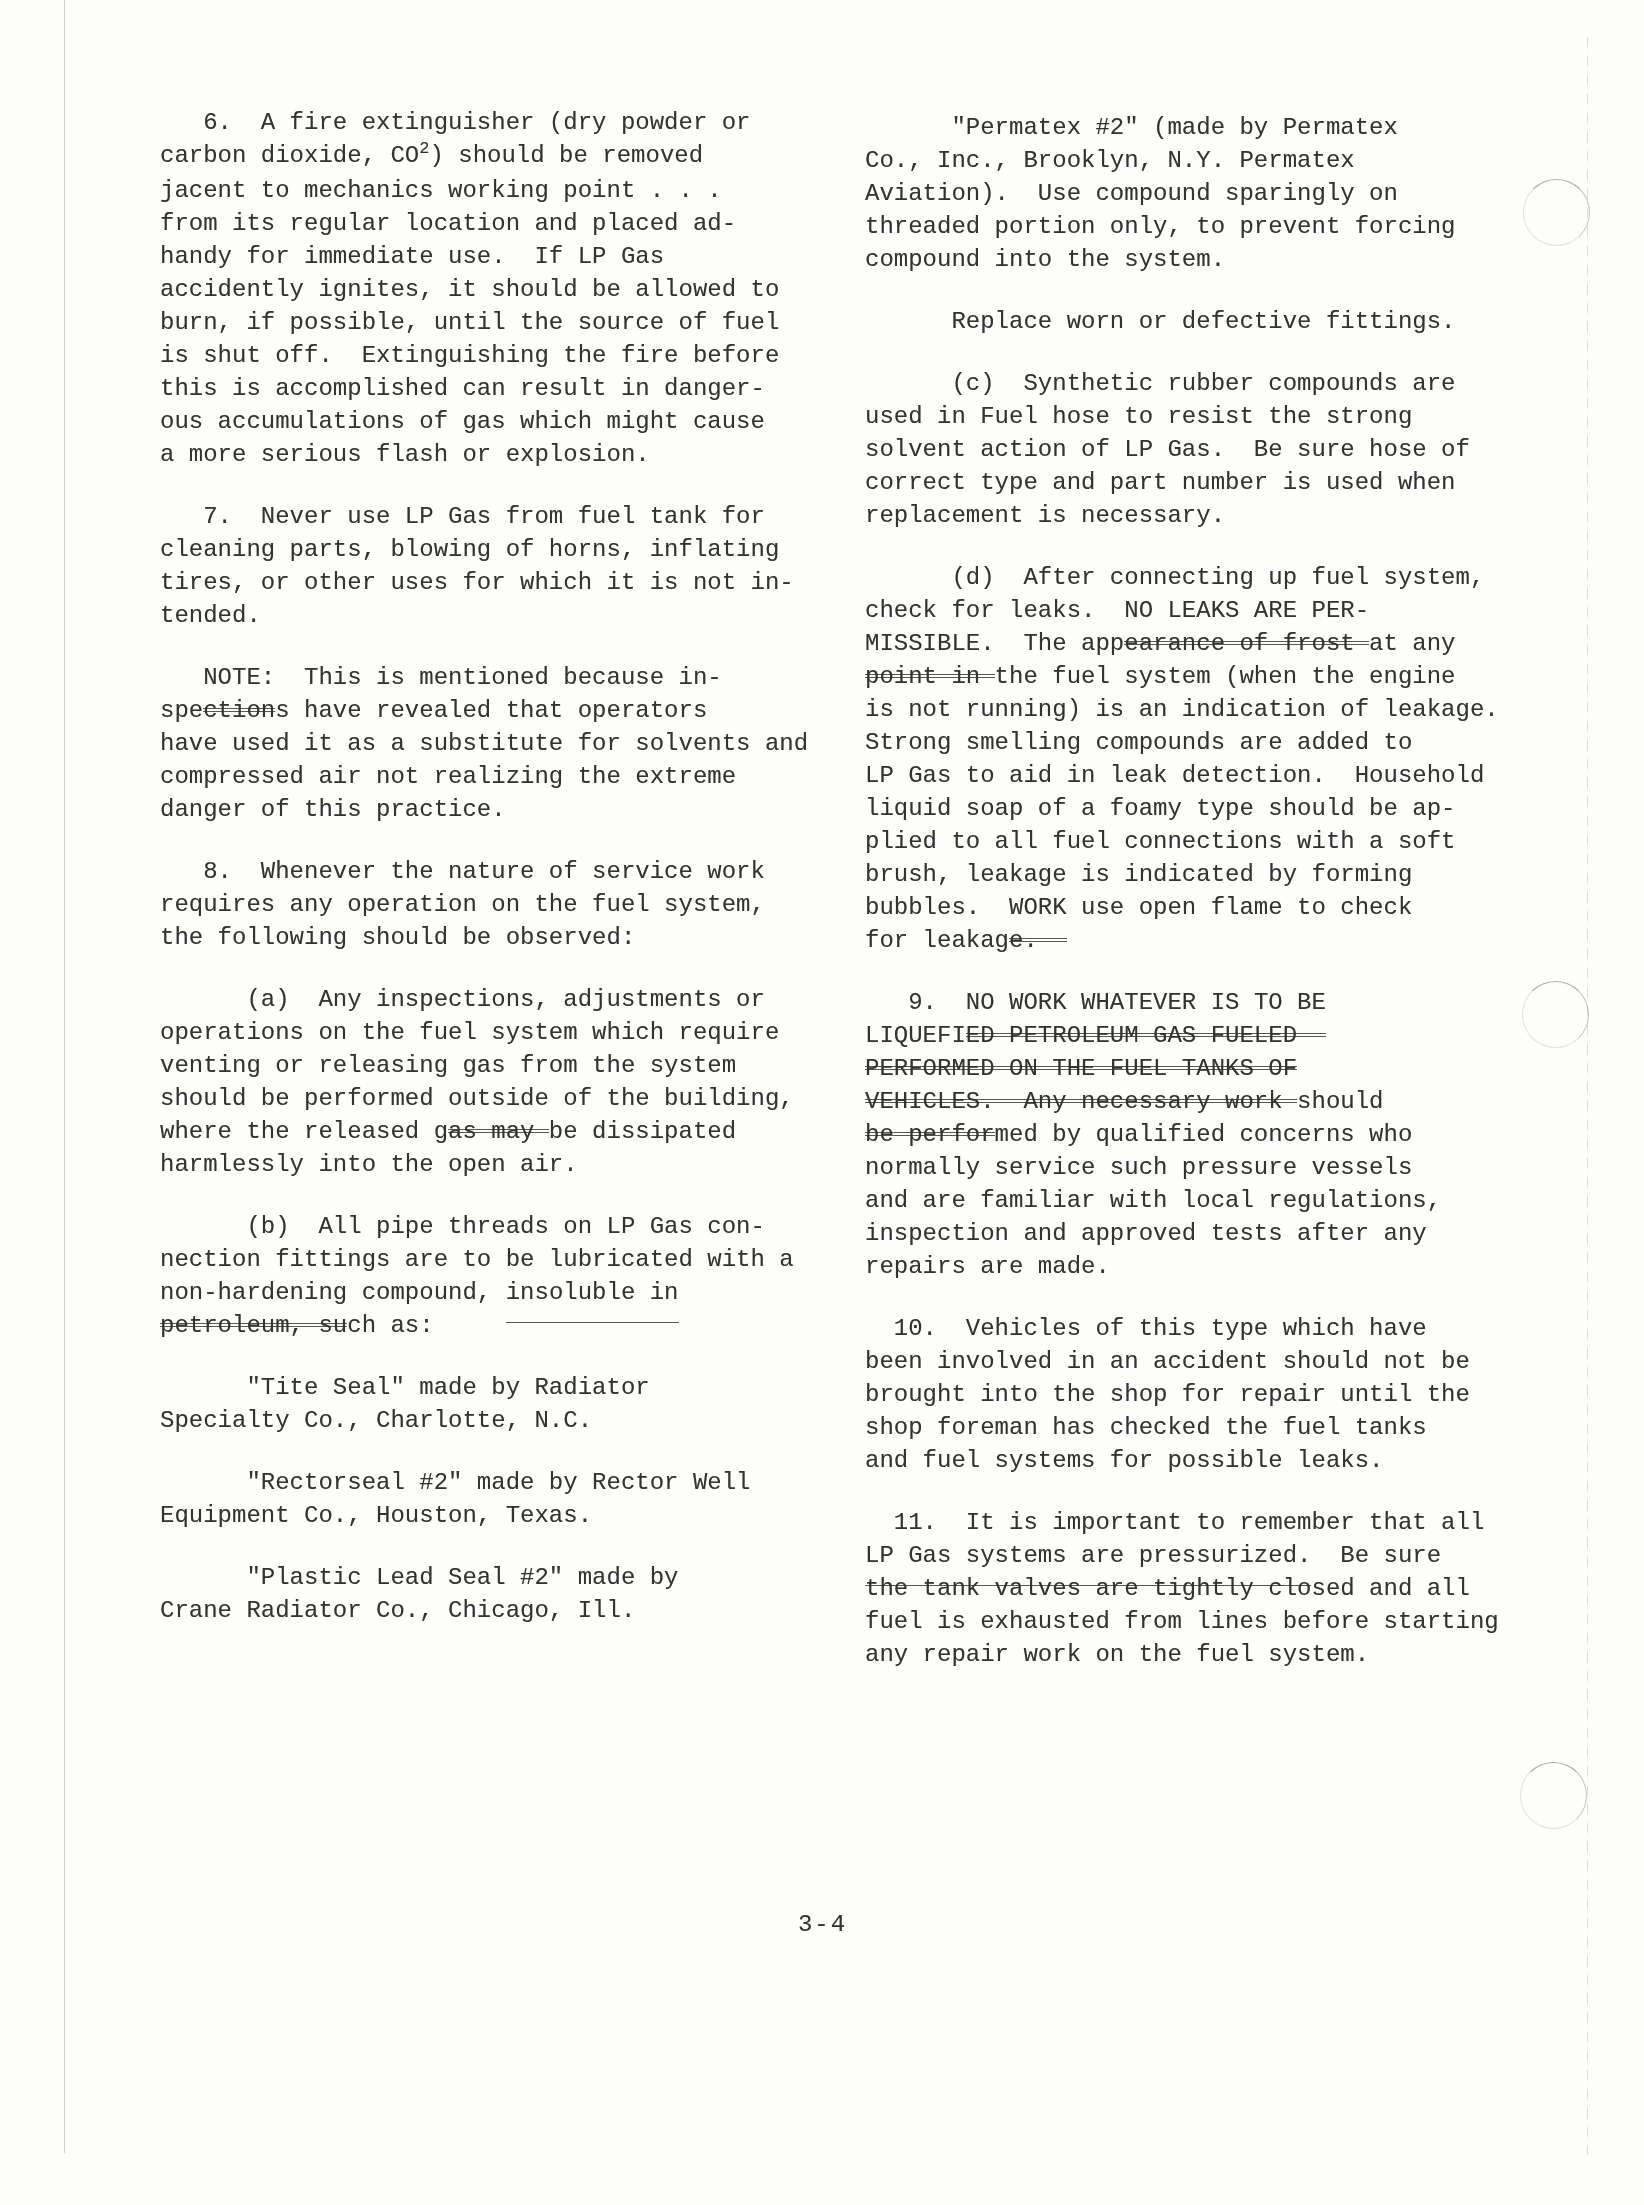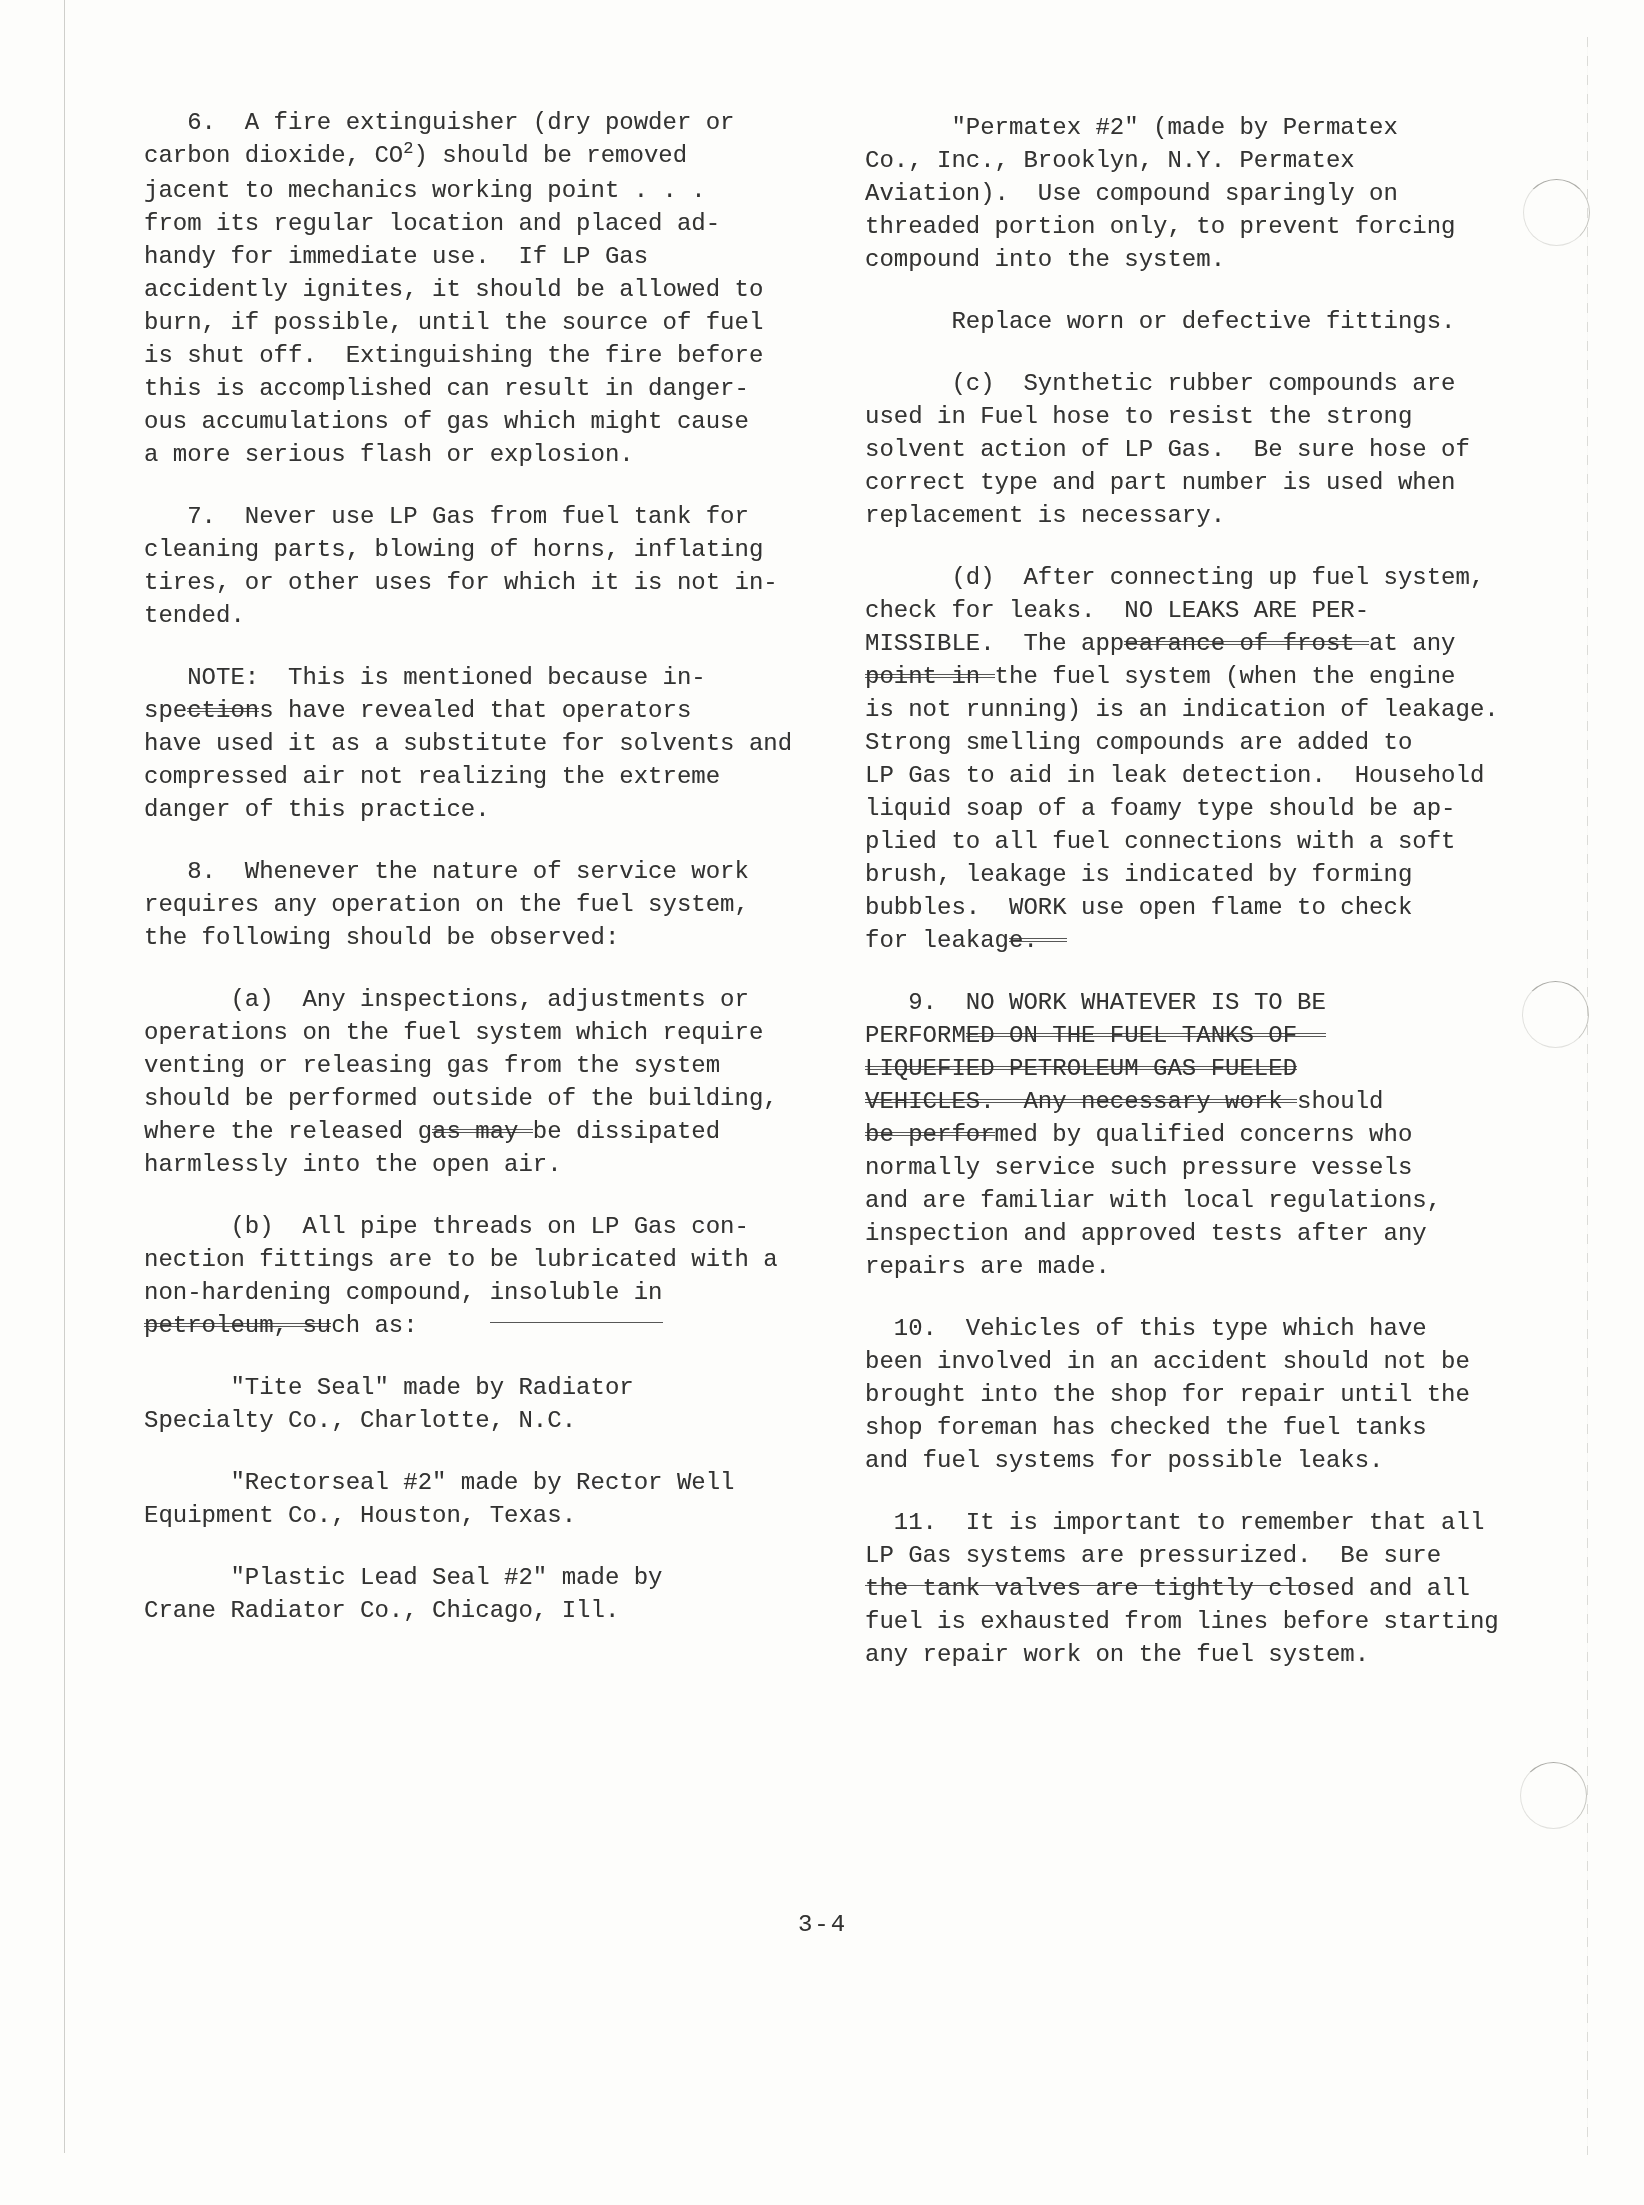--- a/index.html
+++ b/index.html
@@ -13,21 +13,21 @@
     height: 2205px;
     background: #fdfdfb;
     overflow: hidden;
     font-family: "Liberation Mono", "DejaVu Sans Mono", monospace;
     color: #333332;
   }
   .col {
     position: absolute;
     width: 687px;
   }
-  .col-left  { left: 144px;  top: 106px; }
+  .col-left  { left: 160px;  top: 106px; }
   .col-right { left: 865px; top: 111px; }
   .para { margin: 0 0 29px 0; }
   .line {
     white-space: pre;
     font-size: 24px;
     line-height: 33px;
     text-shadow: 0 0 0.6px rgba(52,52,52,0.28);
   }
   .u1 {
     border-bottom: 1.9px solid rgba(58,58,56,0.85);
@@ -186,22 +186,22 @@
         <div class="line"><span>Strong smelling compounds are added to</span></div>
         <div class="line"><span>LP Gas to aid in leak detection.  Household</span></div>
         <div class="line"><span>liquid soap of a foamy type should be ap-</span></div>
         <div class="line"><span>plied to all fuel connections with a soft</span></div>
         <div class="line"><span>brush, leakage is indicated by forming</span></div>
         <div class="line"><span>bubbles.  </span><span class="u2">WORK</span><span> use open flame to check</span></div>
         <div class="line"><span>for leakage.</span></div>
       </div>
       <div class="para">
         <div class="line"><span>   9.  </span><span class="u2">NO WORK WHATEVER IS TO BE</span></div>
+        <div class="line"><span class="u2">LIQUEFIED PETROLEUM GAS FUELED</span></div>
         <div class="line"><span class="u2">PERFORMED ON THE FUEL TANKS OF</span></div>
-        <div class="line"><span class="u2">LIQUEFIED PETROLEUM GAS FUELED</span></div>
         <div class="line"><span class="u2">VEHICLES.</span><span>  Any necessary work should</span></div>
         <div class="line"><span>be performed by qualified concerns who</span></div>
         <div class="line"><span>normally service such pressure vessels</span></div>
         <div class="line"><span>and are familiar with local regulations,</span></div>
         <div class="line"><span>inspection and approved tests after any</span></div>
         <div class="line"><span>repairs are made.</span></div>
       </div>
       <div class="para">
         <div class="line"><span>  10.  Vehicles of this type which have</span></div>
         <div class="line"><span>been involved in an accident should not be</span></div>

